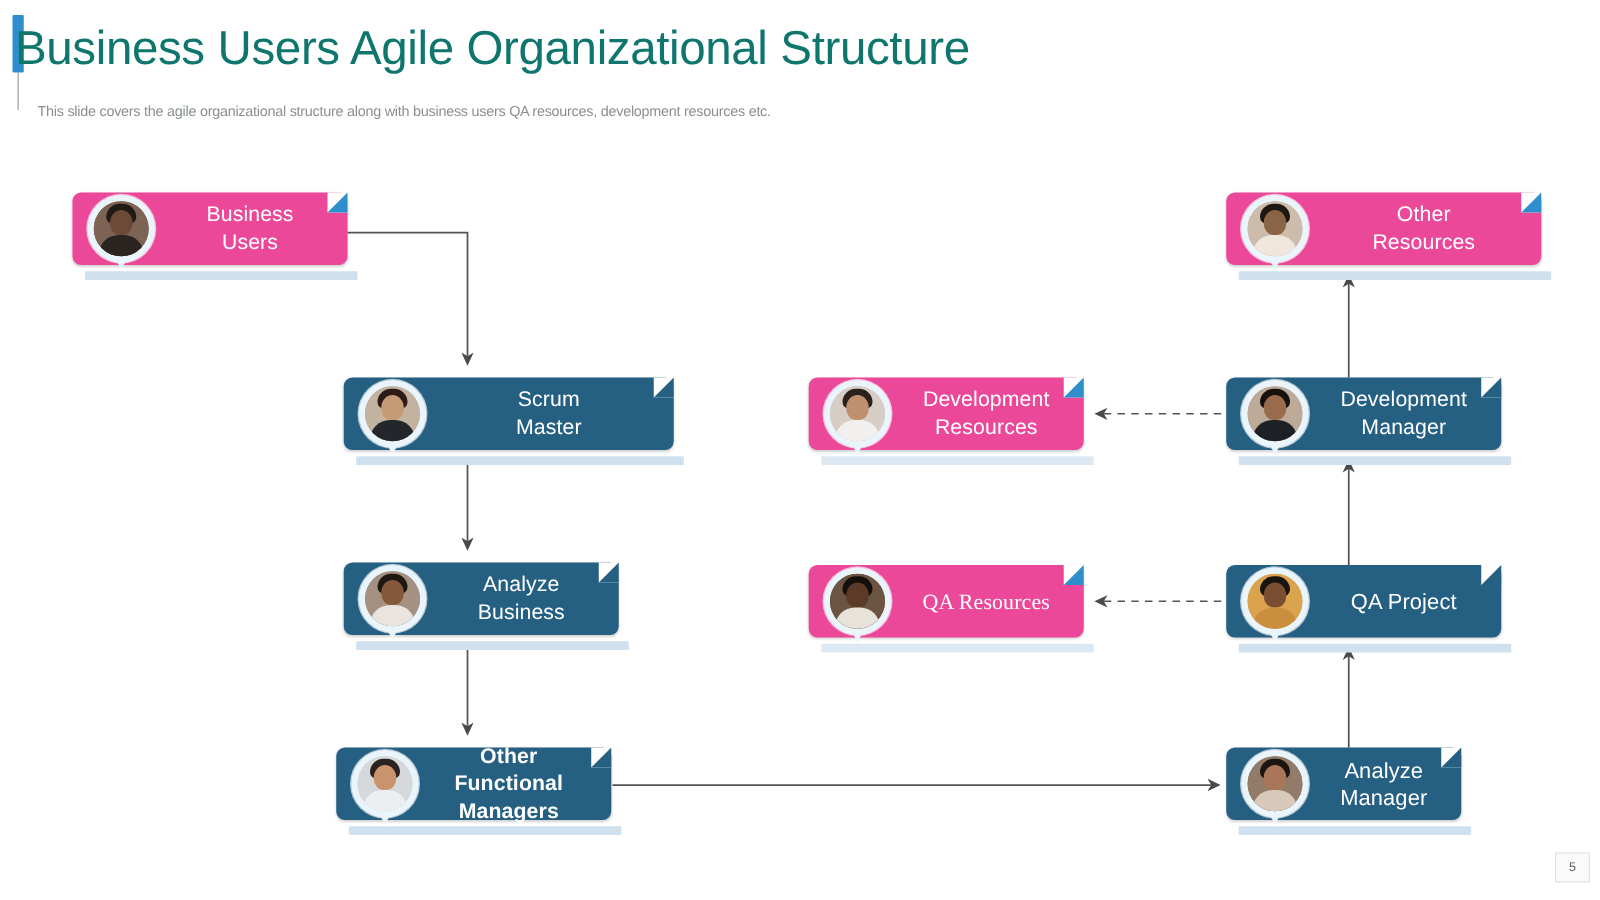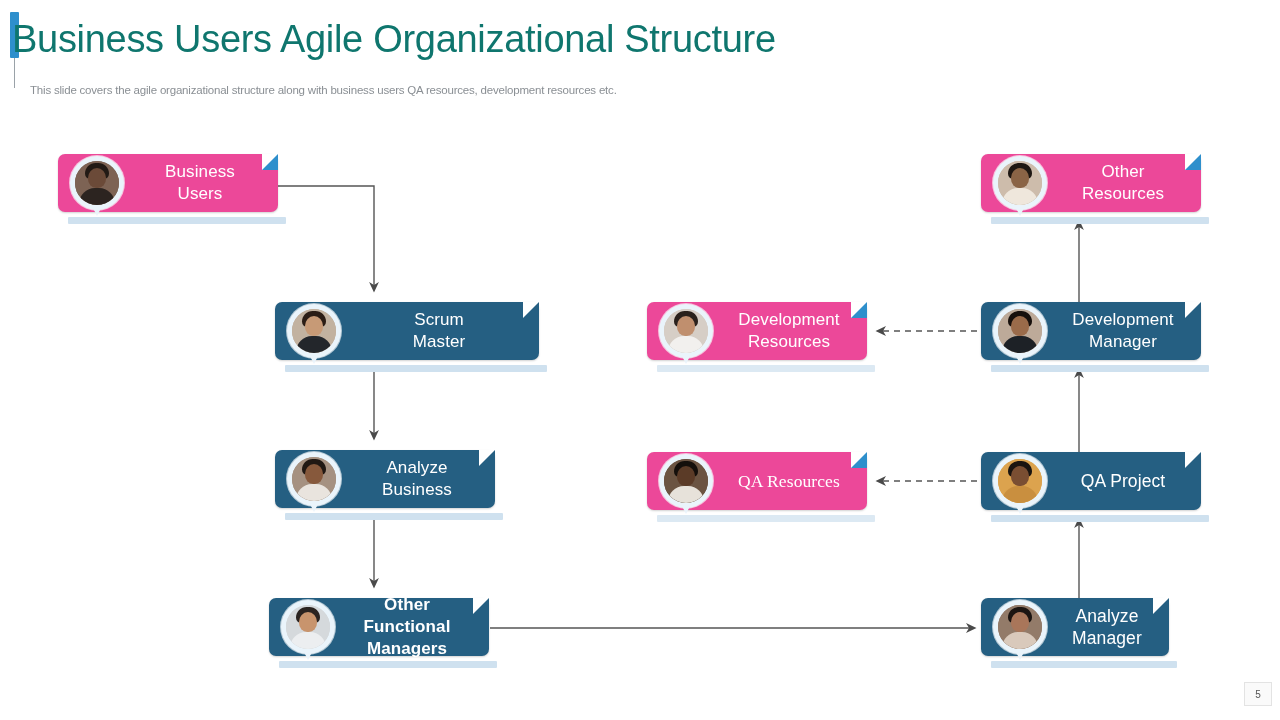--- a/index.html
+++ b/index.html
@@ -169,21 +169,21 @@
           <i class="ph-body" style="background:#2c2420;"></i>
         </div>
       </div>
       <div class="node-label">
         <div>Business</div>
         <div>Users</div>
       </div>
     </div>
   </div>
 
-  <div class="node bright" style="left:981px;top:154px;width:220px;">
+  <div class="node bright" style="left:981px;top:154px;width:252px;">
     <div class="shadow-bar"></div>
     <div class="node-body">
       <div class="notch"></div>
       <div class="pin">
         <div class="bulb"></div>
           <div class="tail"></div>
         <div class="photo" style="background:#c9b7a5;">
           <i class="ph-bg" style="background:#cdbcab;"></i>
           <i class="ph-hair" style="background:#1e1712;"></i>
           <i class="ph-head" style="background:#8a6446;"></i>

